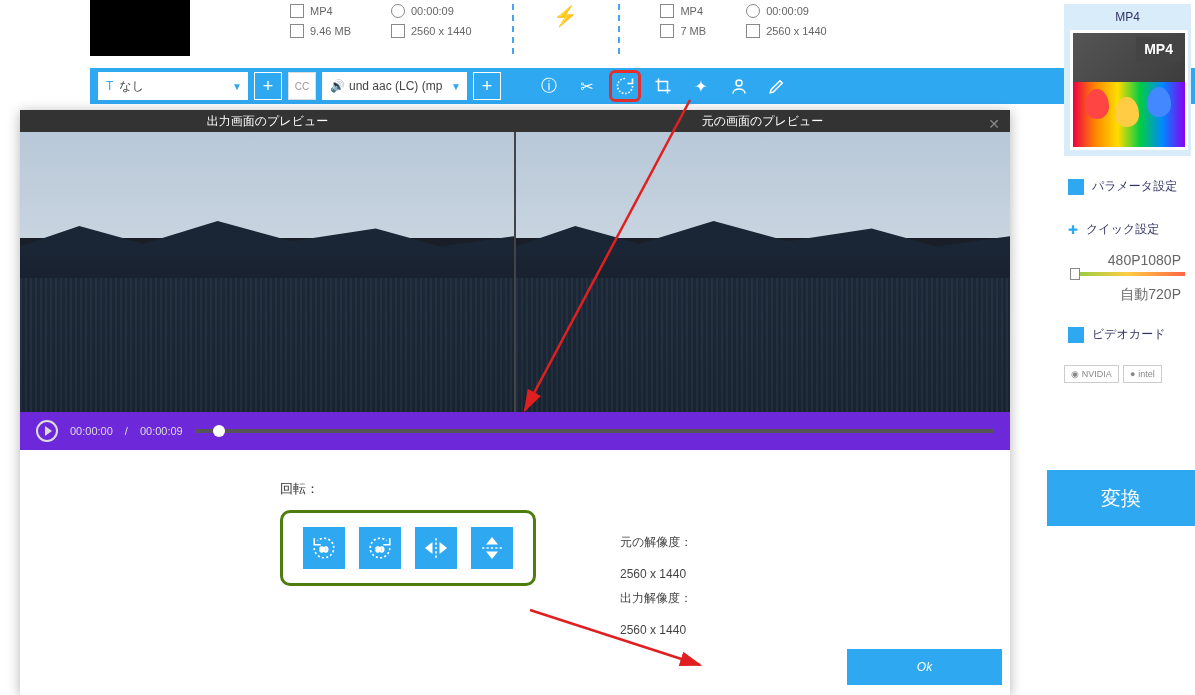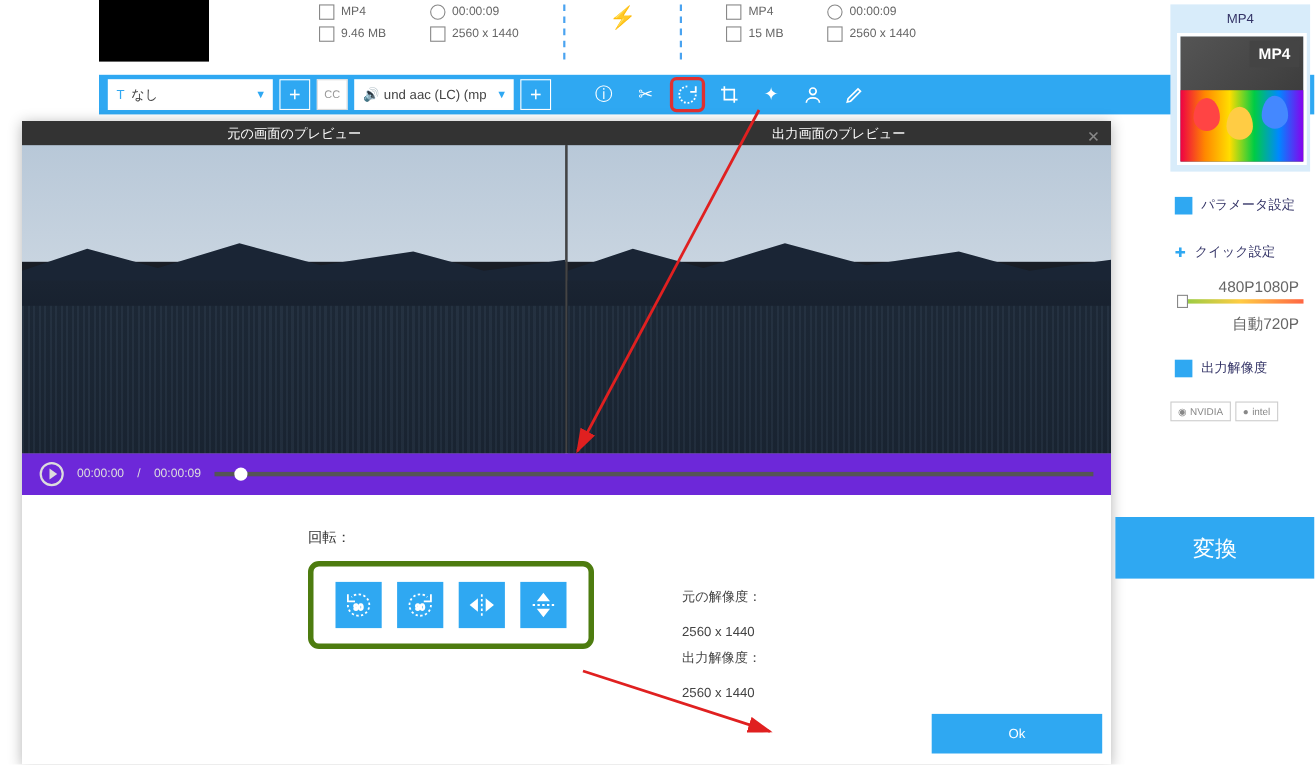--- a/index.html
+++ b/index.html
@@ -43,45 +43,45 @@
 .water { position: absolute; top: 52%; left: 0; right: 0; bottom: 0; background: repeating-linear-gradient(90deg, #2a3848 0 2px, #1e2a38 2px 5px); opacity: 0.7; }
 
 .player-bar { height: 38px; background: #6d28d9; display: flex; align-items: center; gap: 12px; padding: 0 16px; color: #ddd; font-size: 11px; }
 .play-btn { width: 22px; height: 22px; border: 2px solid #ddd; border-radius: 50%; display: flex; align-items: center; justify-content: center; }
 .play-tri { width: 0; height: 0; border-left: 7px solid #ddd; border-top: 5px solid transparent; border-bottom: 5px solid transparent; margin-left: 2px; }
 .seek-track { flex: 1; height: 4px; background: #555; position: relative; }
 .seek-thumb { position: absolute; left: 18px; top: -4px; width: 12px; height: 12px; background: #fff; border-radius: 50%; }
 
 .rotate-section { padding: 30px 260px 20px; }
 .rotate-label { font-size: 13px; color: #333; margin-bottom: 12px; }
-.rotate-buttons { display: flex; gap: 14px; border: 5px solid #4d7c0f; border-radius: 10px; padding: 14px 20px; width: fit-content; }
+.rotate-buttons { display: flex; gap: 14px; border: 3px solid #4d7c0f; border-radius: 10px; padding: 14px 20px; width: fit-content; }
 .rot-btn { width: 42px; height: 42px; background: #2fa8f2; display: flex; align-items: center; justify-content: center; color: #fff; cursor: pointer; }
 
 .res-info { position: absolute; left: 600px; top: 420px; font-size: 12px; color: #444; line-height: 2; }
 .res-info .row { display: flex; gap: 8px; flex-direction: column; }
 
 .dialog-buttons { position: absolute; bottom: 0; right: 8px; display: flex; gap: 14px; padding: 10px 0; }
-.btn-ok { width: 155px; height: 36px; background: #2fa8f2; color: #fff; font-size: 12px; display: flex; align-items: center; justify-content: center; cursor: pointer; }
+.btn-ok { width: 155px; height: 36px; background: #2fa8f2; color: #fff; font-size: 12px; display: flex; align-items: center; justify-content: center; cursor: pointer; font-style: italic; }
 .btn-cancel { width: 100px; height: 36px; background: #f08020; color: #fff; font-size: 12px; display: flex; align-items: center; justify-content: center; cursor: pointer; }
 
 
 .sidebar { position: absolute; right: 0; top: 0; width: 135px; padding: 4px; }
 .format-card { background: #d8ecfa; padding: 6px; text-align: center; font-size: 12px; color: #336; }
 .format-thumb { width: 118px; height: 120px; margin-top: 6px; background: linear-gradient(135deg, #555, #333); border: 3px solid #fff; position: relative; overflow: hidden; }
 .format-thumb .badge { position: absolute; top: 4px; right: 4px; background: #444; color: #fff; font-size: 14px; font-weight: bold; padding: 4px 8px; }
 .format-thumb .rainbow { position: absolute; bottom: 0; left: 0; right: 0; height: 65px; background: linear-gradient(90deg, #e04, #f80 20%, #fd0 40%, #0c4 60%, #08f 80%, #80e); }
 .format-thumb .balloon { position: absolute; width: 24px; height: 30px; border-radius: 50% 50% 50% 50% / 60% 60% 40% 40%; }
 .side-item { margin-top: 18px; display: flex; align-items: center; gap: 8px; font-size: 12px; color: #336; padding: 4px; }
 .side-icon { width: 16px; height: 16px; background: #2fa8f2; }
 .quality-row { display: flex; justify-content: flex-end; font-size: 14px; color: #666; margin-top: 10px; padding: 0 10px; }
 .quality-slider { height: 4px; background: linear-gradient(90deg, #8c4, #fc4, #f64); margin: 4px 6px; position: relative; }
 .quality-thumb { position: absolute; left: 0; top: -4px; width: 10px; height: 12px; background: #fff; border: 1px solid #888; }
 .gpu-badges { margin-top: 18px; display: flex; gap: 4px; }
 .gpu-badge { border: 1px solid #ccc; padding: 3px 6px; font-size: 9px; color: #888; display: flex; align-items: center; gap: 3px; }
-.convert-btn { position: absolute; right: 0; top: 470px; width: 181px; height: 56px; background: #2fa8f2; color: #fff; font-size: 20px; display: flex; align-items: center; justify-content: center; cursor: pointer; }
+.convert-btn { position: absolute; right: 0; top: 470px; width: 148px; height: 56px; background: #2fa8f2; color: #fff; font-size: 20px; display: flex; align-items: center; justify-content: center; cursor: pointer; }
 
 
 .arrow-svg { position: absolute; pointer-events: none; z-index: 100; }
 </style>
 </head>
 <body>
 
 <div class="thumb"></div>
 
 <div class="info-row">
@@ -108,21 +108,21 @@
   <div class="dashed-sep"></div>
   <span class="bolt">⚡</span>
   <div class="dashed-sep"></div>
   <div class="info-col">
     <div class="info-item">
         <span class="info-icon"></span>
         <span>MP4</span>
       </div>
     <div class="info-item">
         <span class="info-icon"></span>
-        <span>15 MB</span>
+        <span>7 MB</span>
       </div>
   </div>
   <div class="info-col">
     <div class="info-item">
         <span class="info-icon circle"></span>
         <span>00:00:09</span>
       </div>
     <div class="info-item">
         <span class="info-icon"></span>
         <span>2560 x 1440</span>
@@ -170,22 +170,22 @@
   <div class="tool-icon">
     <svg width="18" height="18" viewBox="0 0 24 24" fill="none" stroke="#fff" stroke-width="2">
         <path d="M3 21l4-1 12-12-3-3L4 17z"></path>
       </svg>
   </div>
 </div>
 
 <div class="dialog">
   <div class="dialog-close">✕</div>
   <div class="preview-labels">
+    <div>出力画面のプレビュー</div>
     <div>元の画面のプレビュー</div>
-    <div>出力画面のプレビュー</div>
   </div>
   <div class="preview-area">
     <div class="preview-pane">
       <div class="sky"></div>
         <div class="hill"></div>
         <div class="ground"></div>
         <div class="water"></div>
     </div>
     <div class="preview-pane">
       <div class="sky"></div>
@@ -281,21 +281,21 @@
   </div>
   <div class="quality-slider">
       <div class="quality-thumb"></div>
     </div>
   <div class="quality-row">
     <span>自動</span>
     <span>720P</span>
   </div>
   <div class="side-item">
     <div class="side-icon"></div>
-    <span>出力解像度</span>
+    <span>ビデオカード</span>
   </div>
   <div class="gpu-badges">
     <div class="gpu-badge">◉ <span>NVIDIA</span></div>
     <div class="gpu-badge">● <span>intel</span></div>
   </div>
 </div>
 
 <div class="convert-btn">
     <span>変換</span>
   </div>

